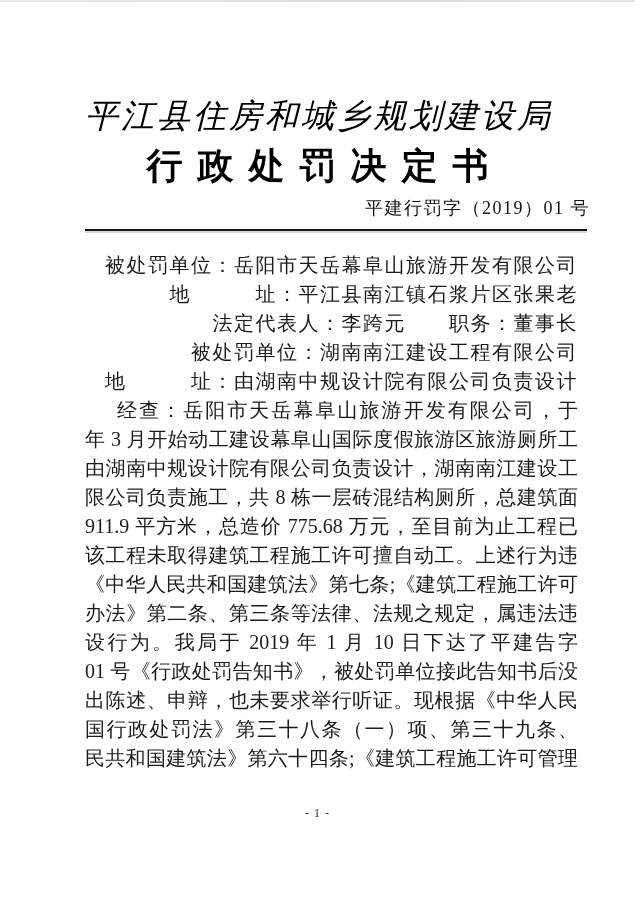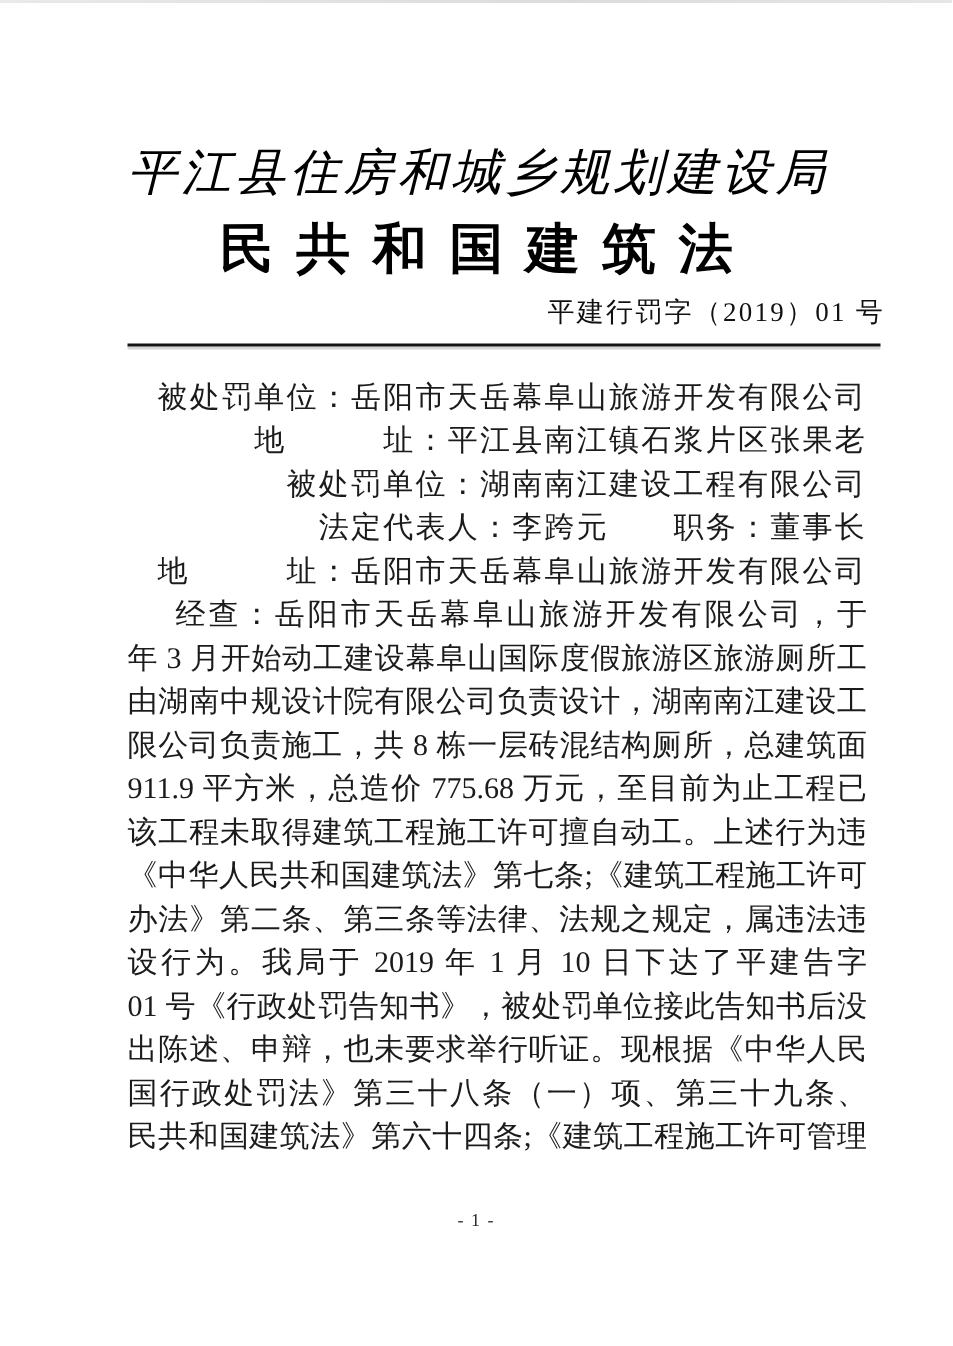--- a/index.html
+++ b/index.html
@@ -83,32 +83,32 @@
 </style>
 </head>
 <body>
 
 <div class="page">
 
   <div class="scan-edge"></div>
 
   <div class="org-title">平江县住房和城乡规划建设局</div>
 
-  <div class="doc-title">民共和国建筑法</div>
+  <div class="doc-title">行政处罚决定书</div>
 
   <div class="ref-number">平建行罚字（2019）01 号</div>
 
   <div class="rule"></div>
 
   <div class="body-block">
     <div class="line info">被处罚单位：岳阳市天岳幕阜山旅游开发有限公司</div>
     <div class="line info">地　　　址：平江县南江镇石浆片区张果老</div>
+    <div class="line info">法定代表人：李跨元　　职务：董事长</div>
     <div class="line info">被处罚单位：湖南南江建设工程有限公司</div>
-    <div class="line info">法定代表人：李跨元　　职务：董事长</div>
-    <div class="line info">地　　　址：岳阳市天岳幕阜山旅游开发有限公司</div>
+    <div class="line info">地　　　址：由湖南中规设计院有限公司负责设计</div>
 
     <div class="line just indent">经查：岳阳市天岳幕阜山旅游开发有限公司，于 2018</div>
     <div class="line just">年 3 月开始动工建设幕阜山国际度假旅游区旅游厕所工程。</div>
     <div class="line just">由湖南中规设计院有限公司负责设计，湖南南江建设工程有</div>
     <div class="line just">限公司负责施工，共 8 栋一层砖混结构厕所，总建筑面积为</div>
     <div class="line just">911.9 平方米，总造价 775.68 万元，至目前为止工程已完工。</div>
     <div class="line just">该工程未取得建筑工程施工许可擅自动工。上述行为违反了</div>
     <div class="line just">《中华人民共和国建筑法》第七条;《建筑工程施工许可管理</div>
     <div class="line just">办法》第二条、第三条等法律、法规之规定，属违法违规建</div>
     <div class="line just">设行为。我局于 2019 年 1 月 10 日下达了平建告字（2019）</div>

